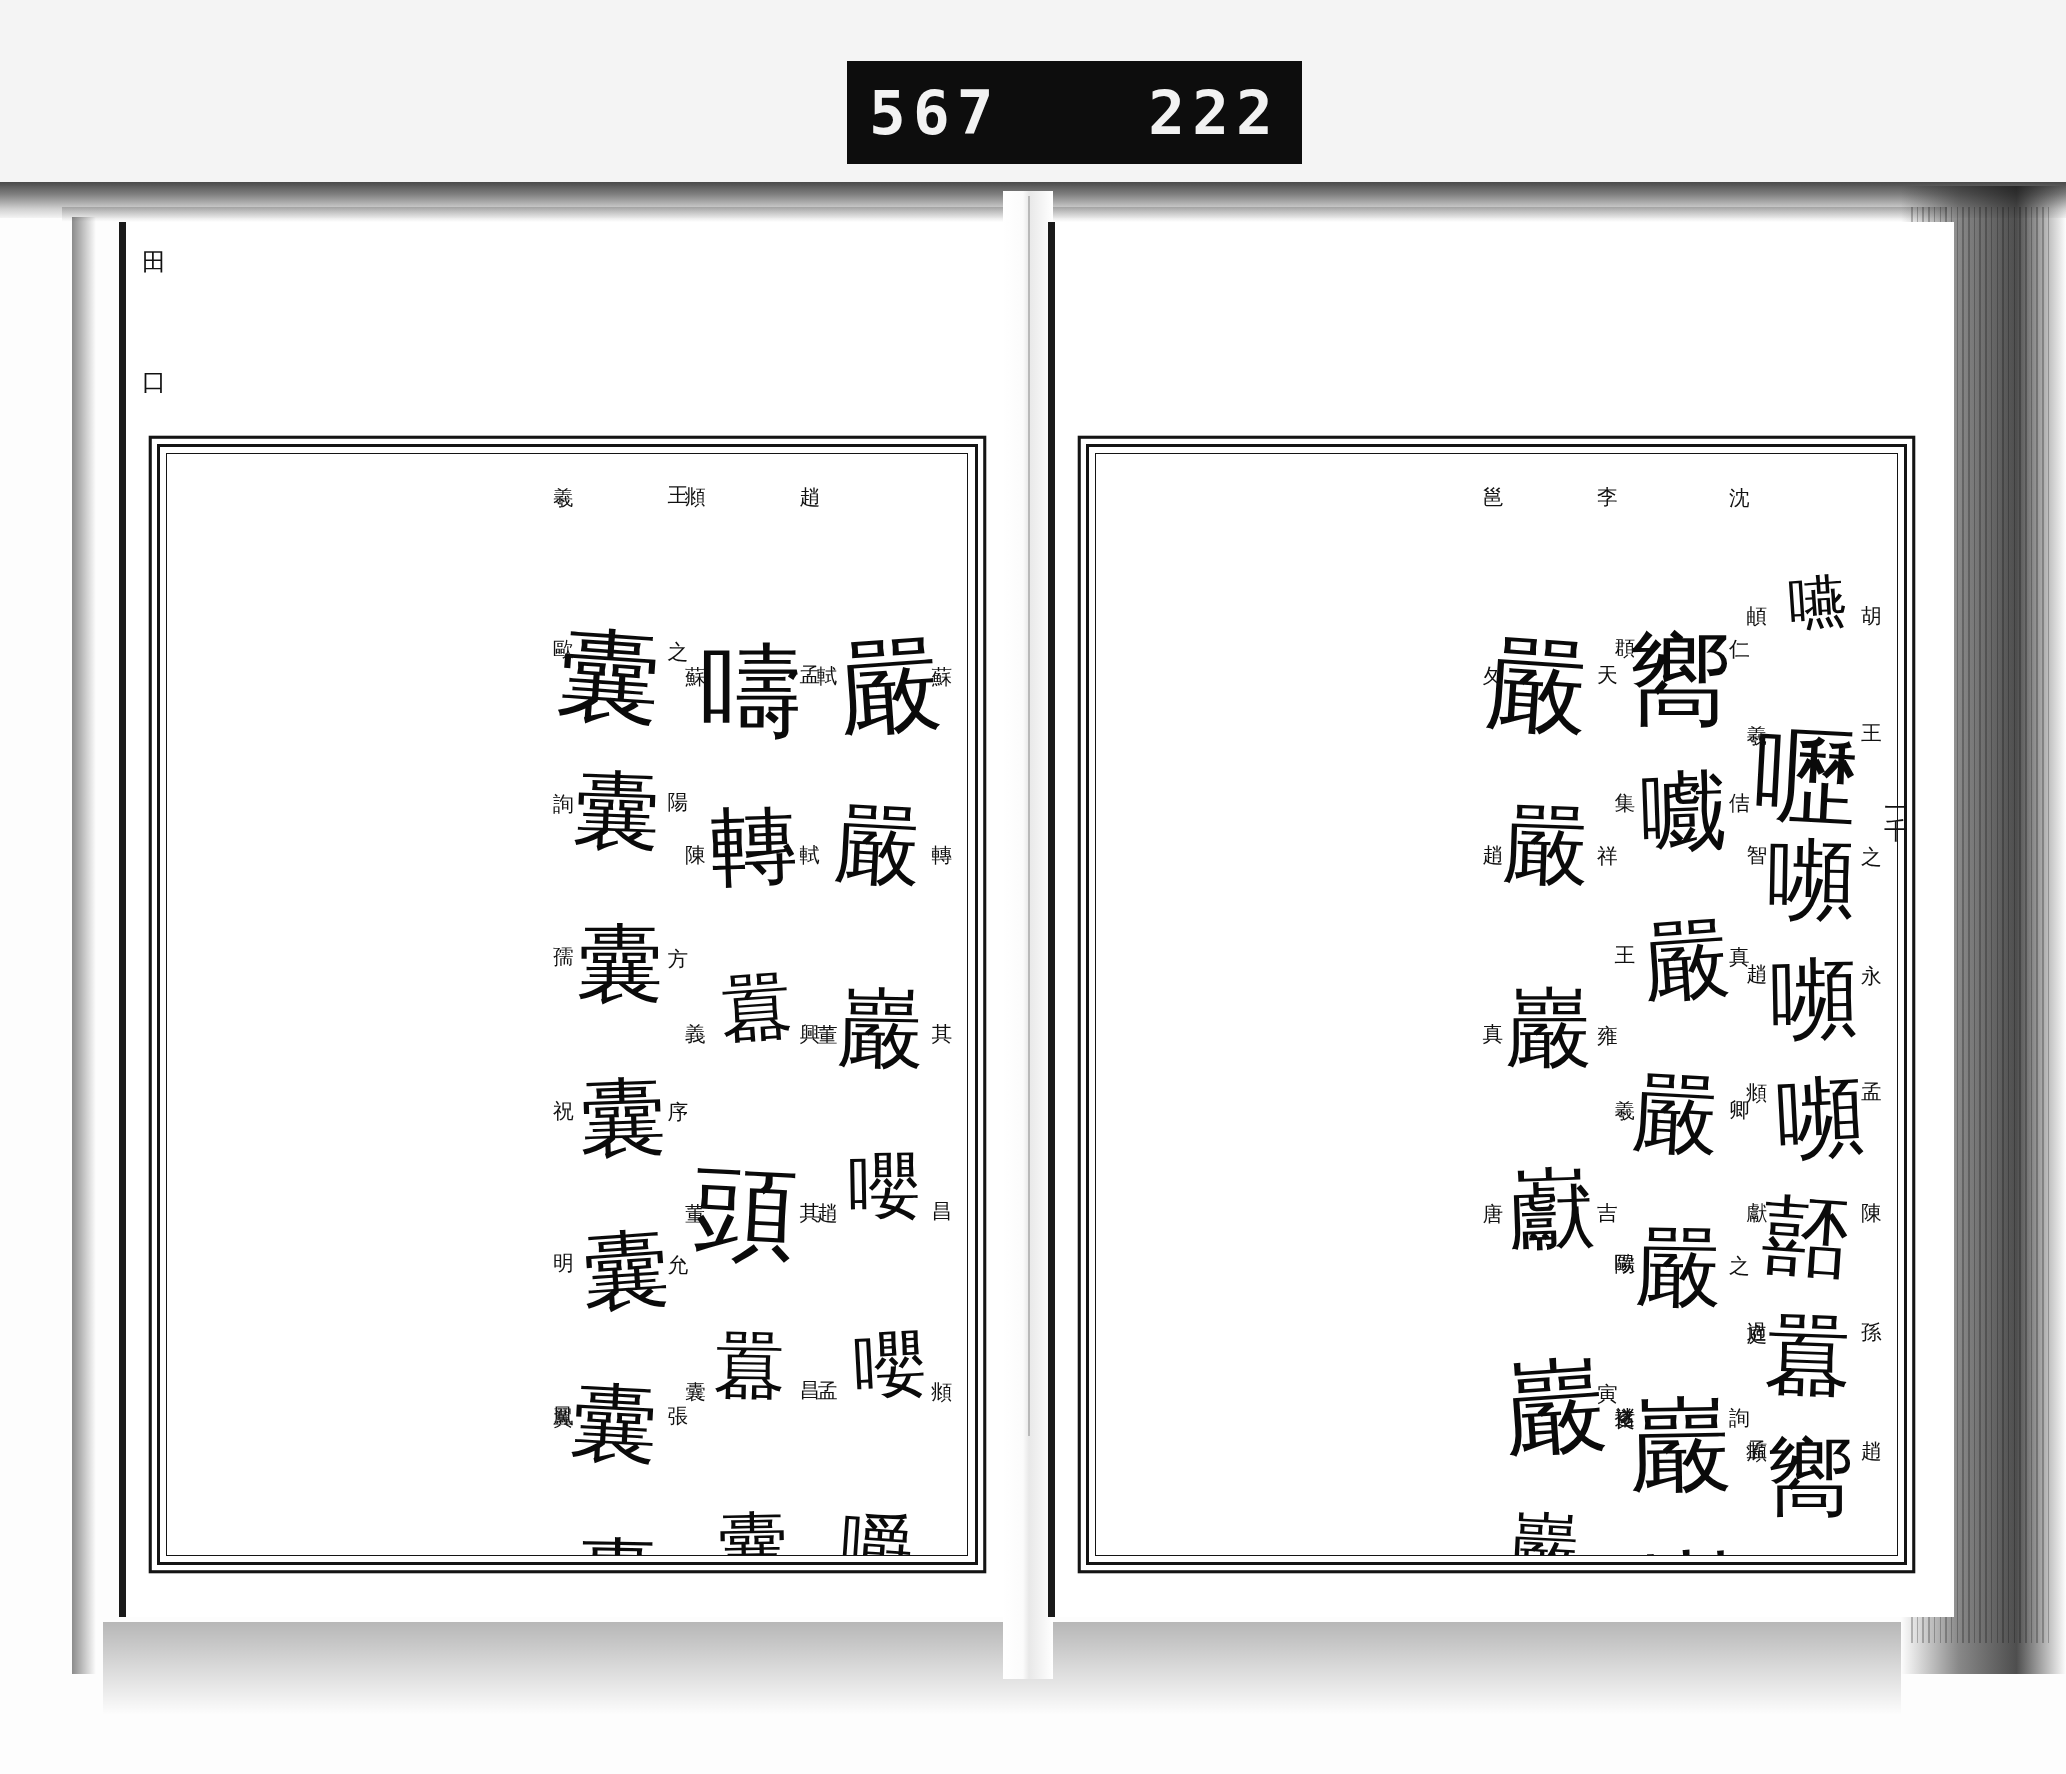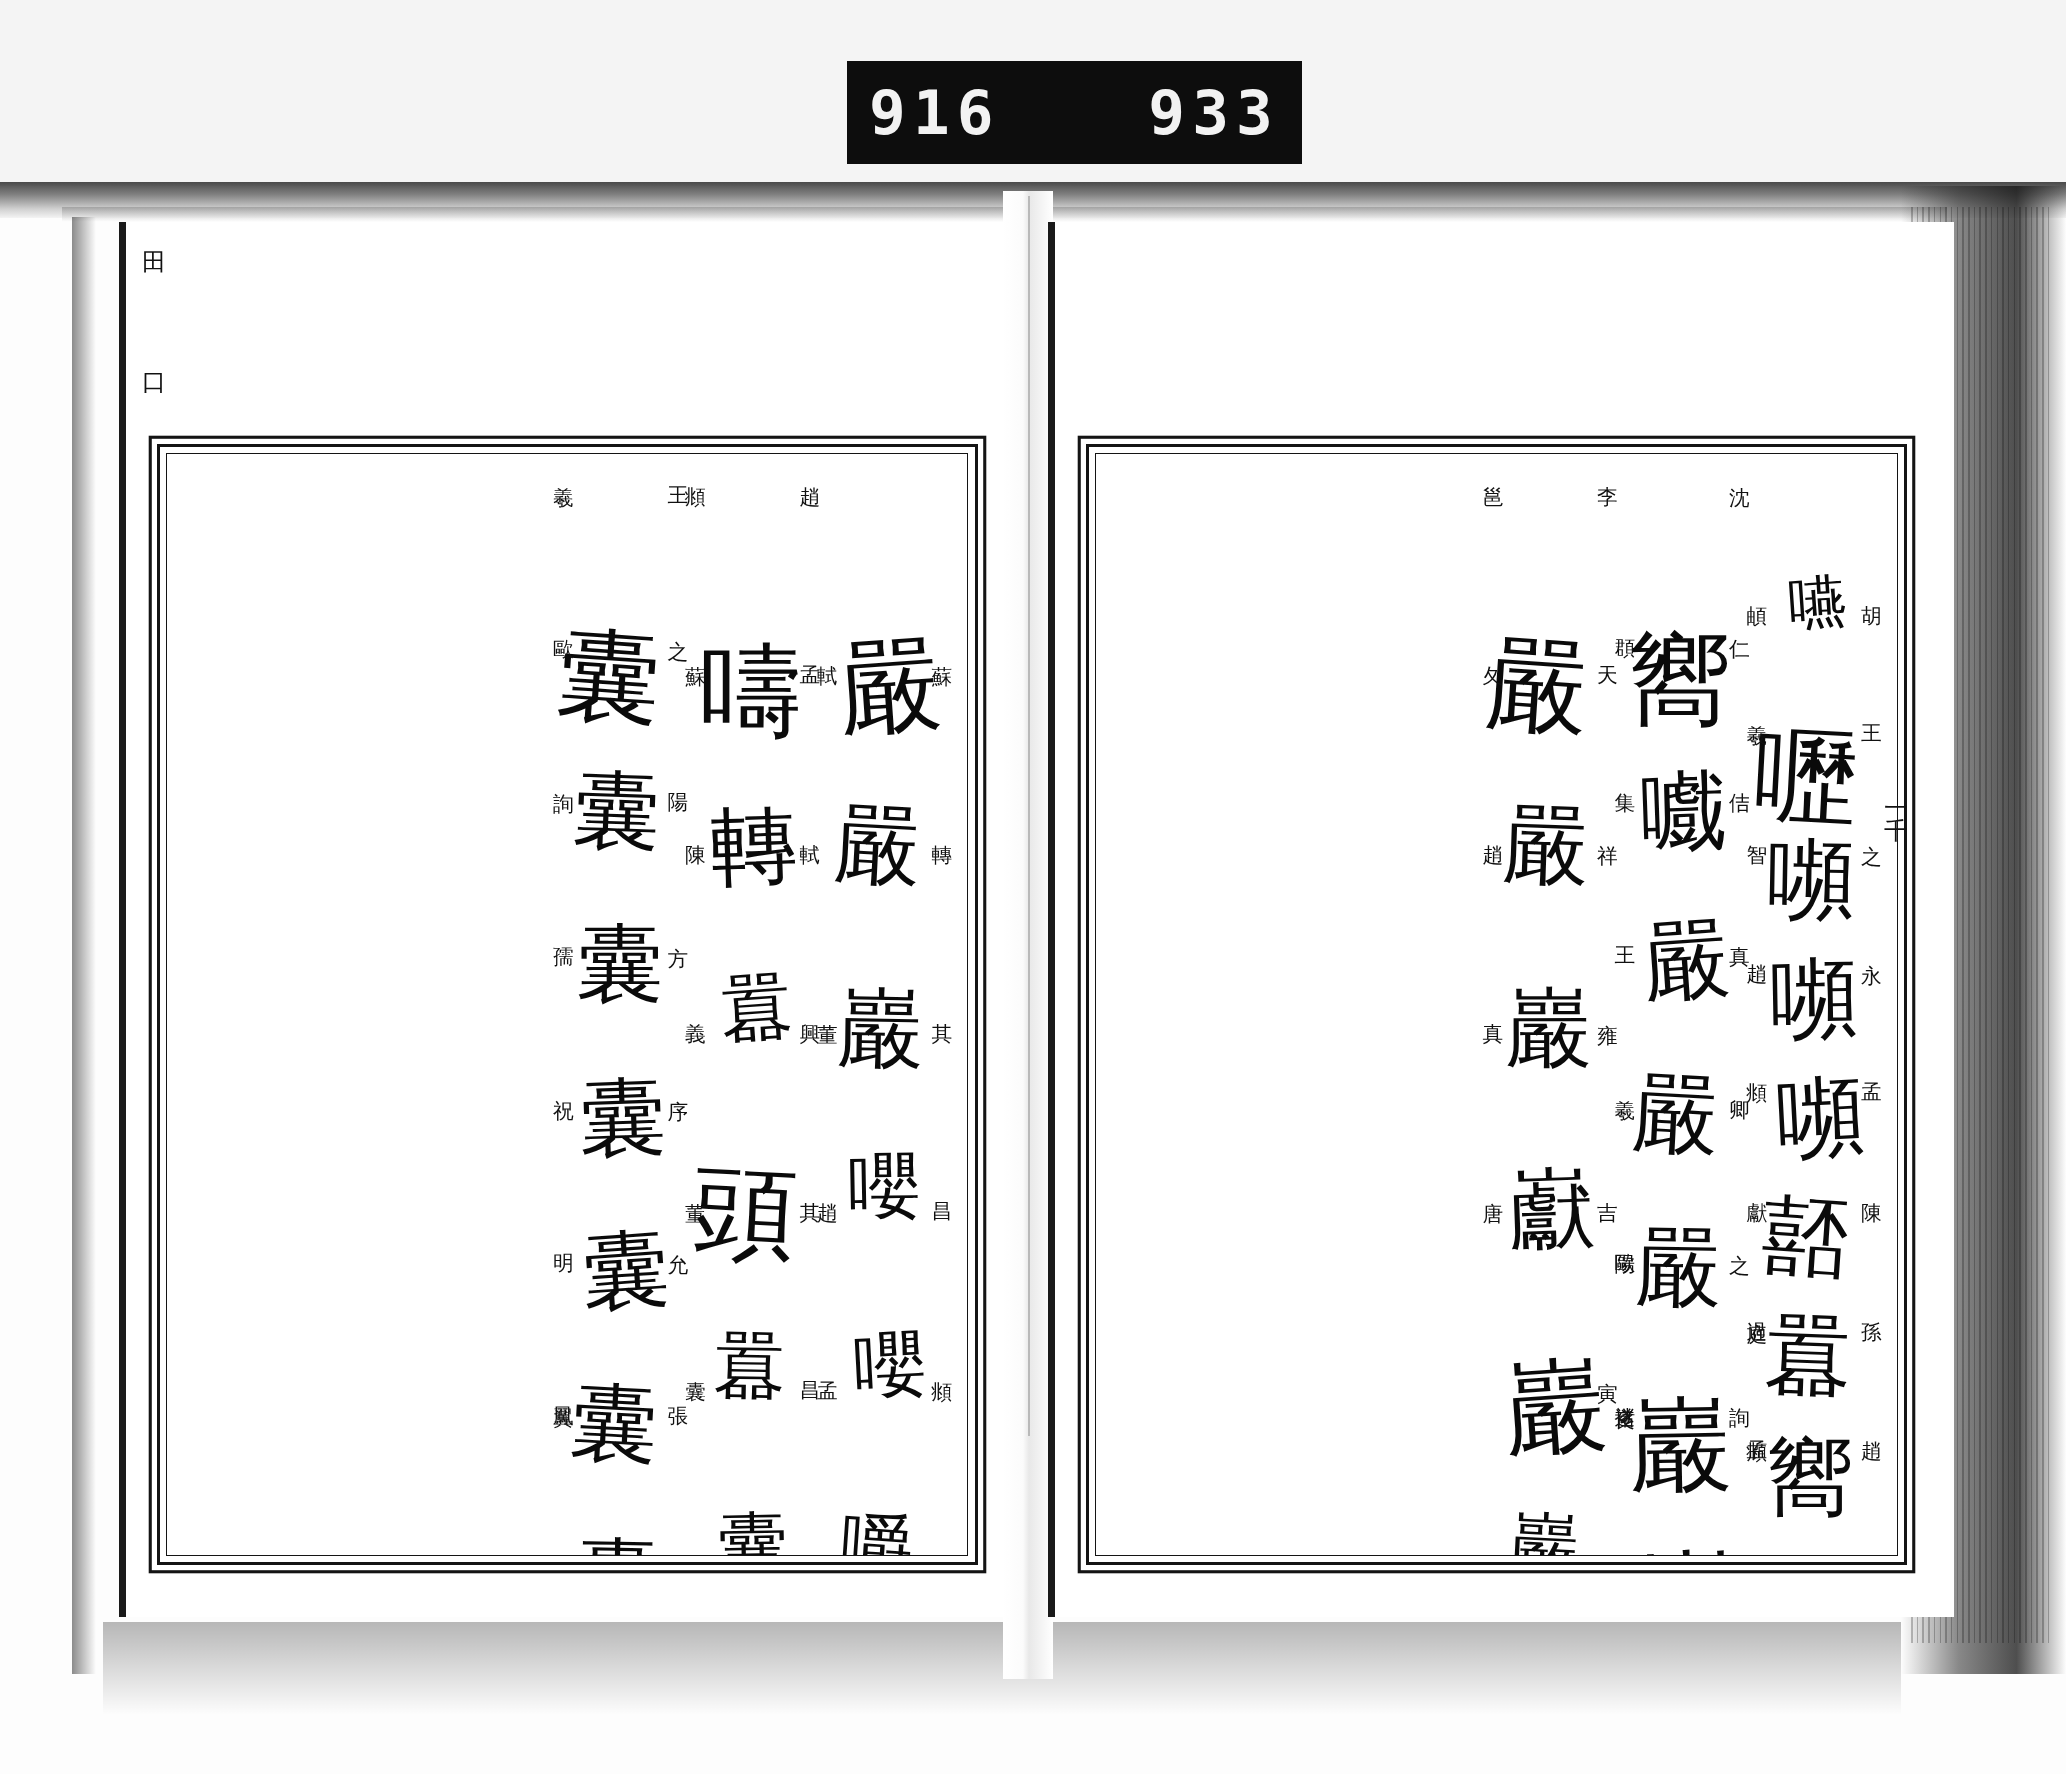--- a/index.html
+++ b/index.html
@@ -232,22 +232,22 @@
   #mark-right-page{ left: 1880px; top: 795px; }
 </style>
 </head>
 <body>
 
 <div id="film-frame">
 
   <div id="top-band"></div>
 
   <div id="frame-number-strip">
-    <span>916</span>
-    <span>933</span>
+    <span>567</span>
+    <span>222</span>
   </div>
 
   <div id="top-shadow"></div>
   <div id="top-shadow2"></div>
   <div id="left-edge-shadow"></div>
   <div id="right-vignette"></div>
   <div id="right-streaks"></div>
   <div id="bottom-shadow"></div>
 
   <div id="book">

